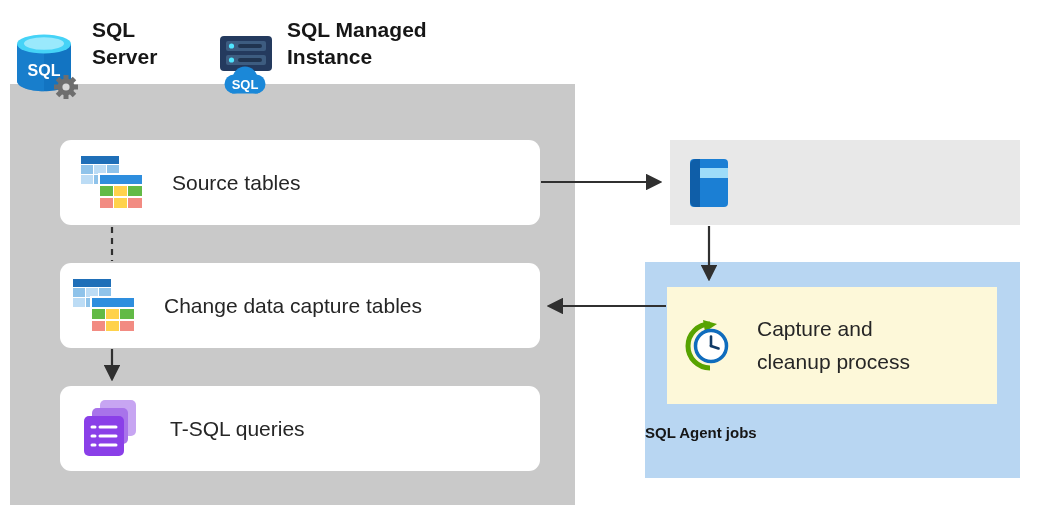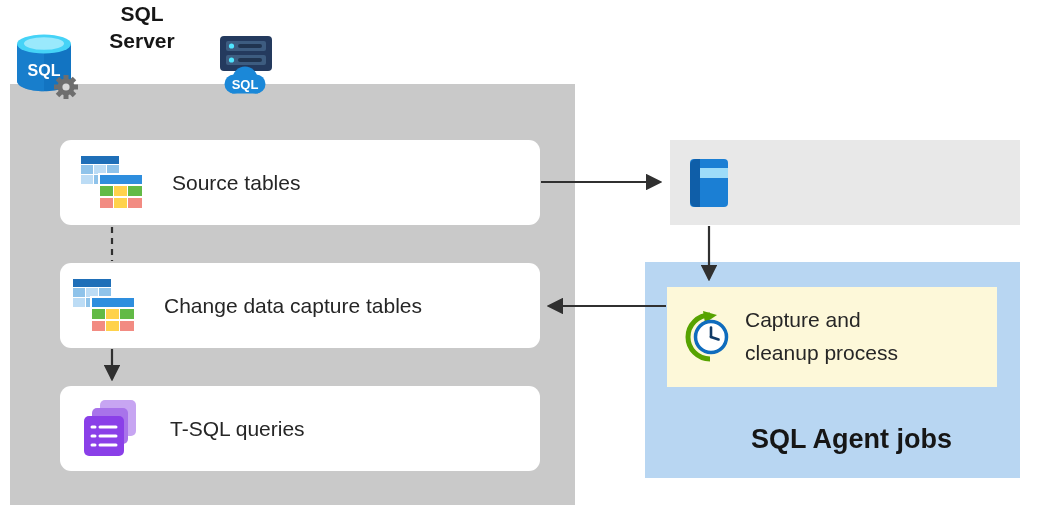--- a/index.html
+++ b/index.html
@@ -21,21 +21,21 @@
     background: #c9c9c9;
   }
 
   
   .hdr-title {
     font-weight: bold;
     font-size: 21px;
     line-height: 27px;
     color: #161616;
   }
-  .t-sqlserver { left: 92px; top: 0; width: 100px; text-align: center; }
+  .t-sqlserver { left: 92px; top: 16px; width: 100px; }
   .t-sqlmi     { left: 287px; top: 16px; width: 205px; }
 
   .hdr-icon-sqlserver { left: 14px; top: 33px; }
   .hdr-icon-sqlmi     { left: 212px; top: 36px; }
 
   
   .node {
     display: flex;
     align-items: center;
     font-size: 21px;
@@ -53,32 +53,32 @@
     padding-left: 18px; gap: 22px;
   }
 
   .box-agent {
     left: 645px; top: 262px;
     width: 375px; height: 216px;
     background: #b8d6f2;
   }
   .box-process {
     left: 667px; top: 287px;
-    width: 330px; height: 100px;
+    width: 330px; height: 117px;
     background: #fdf8d9;
-    padding-left: 16px; gap: 8px;
+    padding-left: 16px; gap: 20px;
   }
   .process-label { width: 190px; line-height: 1.55; }
 
   .agent-label {
     left: 645px; top: 424px;
     width: 307px;
-    text-align: right;
+    text-align: left;
     font-weight: bold;
-    font-size: 27px;
+    font-size: 15px;
     color: #161616;
   }
 
   .arrows { left: 0; top: 0; pointer-events: none; }
 
   .icon { flex: 0 0 auto; display: inline-block; line-height: 0; }
 </style>
 </head>
 <body>
 
@@ -118,20 +118,21 @@
       <rect x="26" y="22" width="24" height="4" rx="2" fill="#203450"></rect>
       <g>
         <circle cx="22" cy="48" r="9.5" fill="#1b88d8"></circle>
         <circle cx="44" cy="48" r="9.5" fill="#1b88d8"></circle>
         <circle cx="33" cy="43" r="12.5" fill="#1b88d8"></circle>
         <rect x="20" y="46" width="26" height="11.5" fill="#1b88d8"></rect>
         <text x="33" y="53" text-anchor="middle" font-size="13" font-weight="bold" fill="#ffffff" font-family="Liberation Sans, sans-serif">SQL</text>
       </g>
     </svg>
   </div>
+  <div class="abs hdr-title t-sqlmi">SQL Managed Instance</div>
 
   <div class="abs node node-white box-source">
     <span class="icon">
       <svg width="64" height="56" viewBox="0 0 64 56">
         <rect x="0" y="0" width="40" height="30" fill="#ffffff"></rect>
         <rect x="1" y="1" width="38" height="8" fill="#1f6fb8"></rect>
         <rect x="1" y="10" width="12" height="9" fill="#8fc3ea"></rect>
           <rect x="14" y="10" width="12" height="9" fill="#bcdcf5"></rect>
           <rect x="27" y="10" width="12" height="9" fill="#8fc3ea"></rect>
         <rect x="1" y="20" width="12" height="9" fill="#bcdcf5"></rect>

